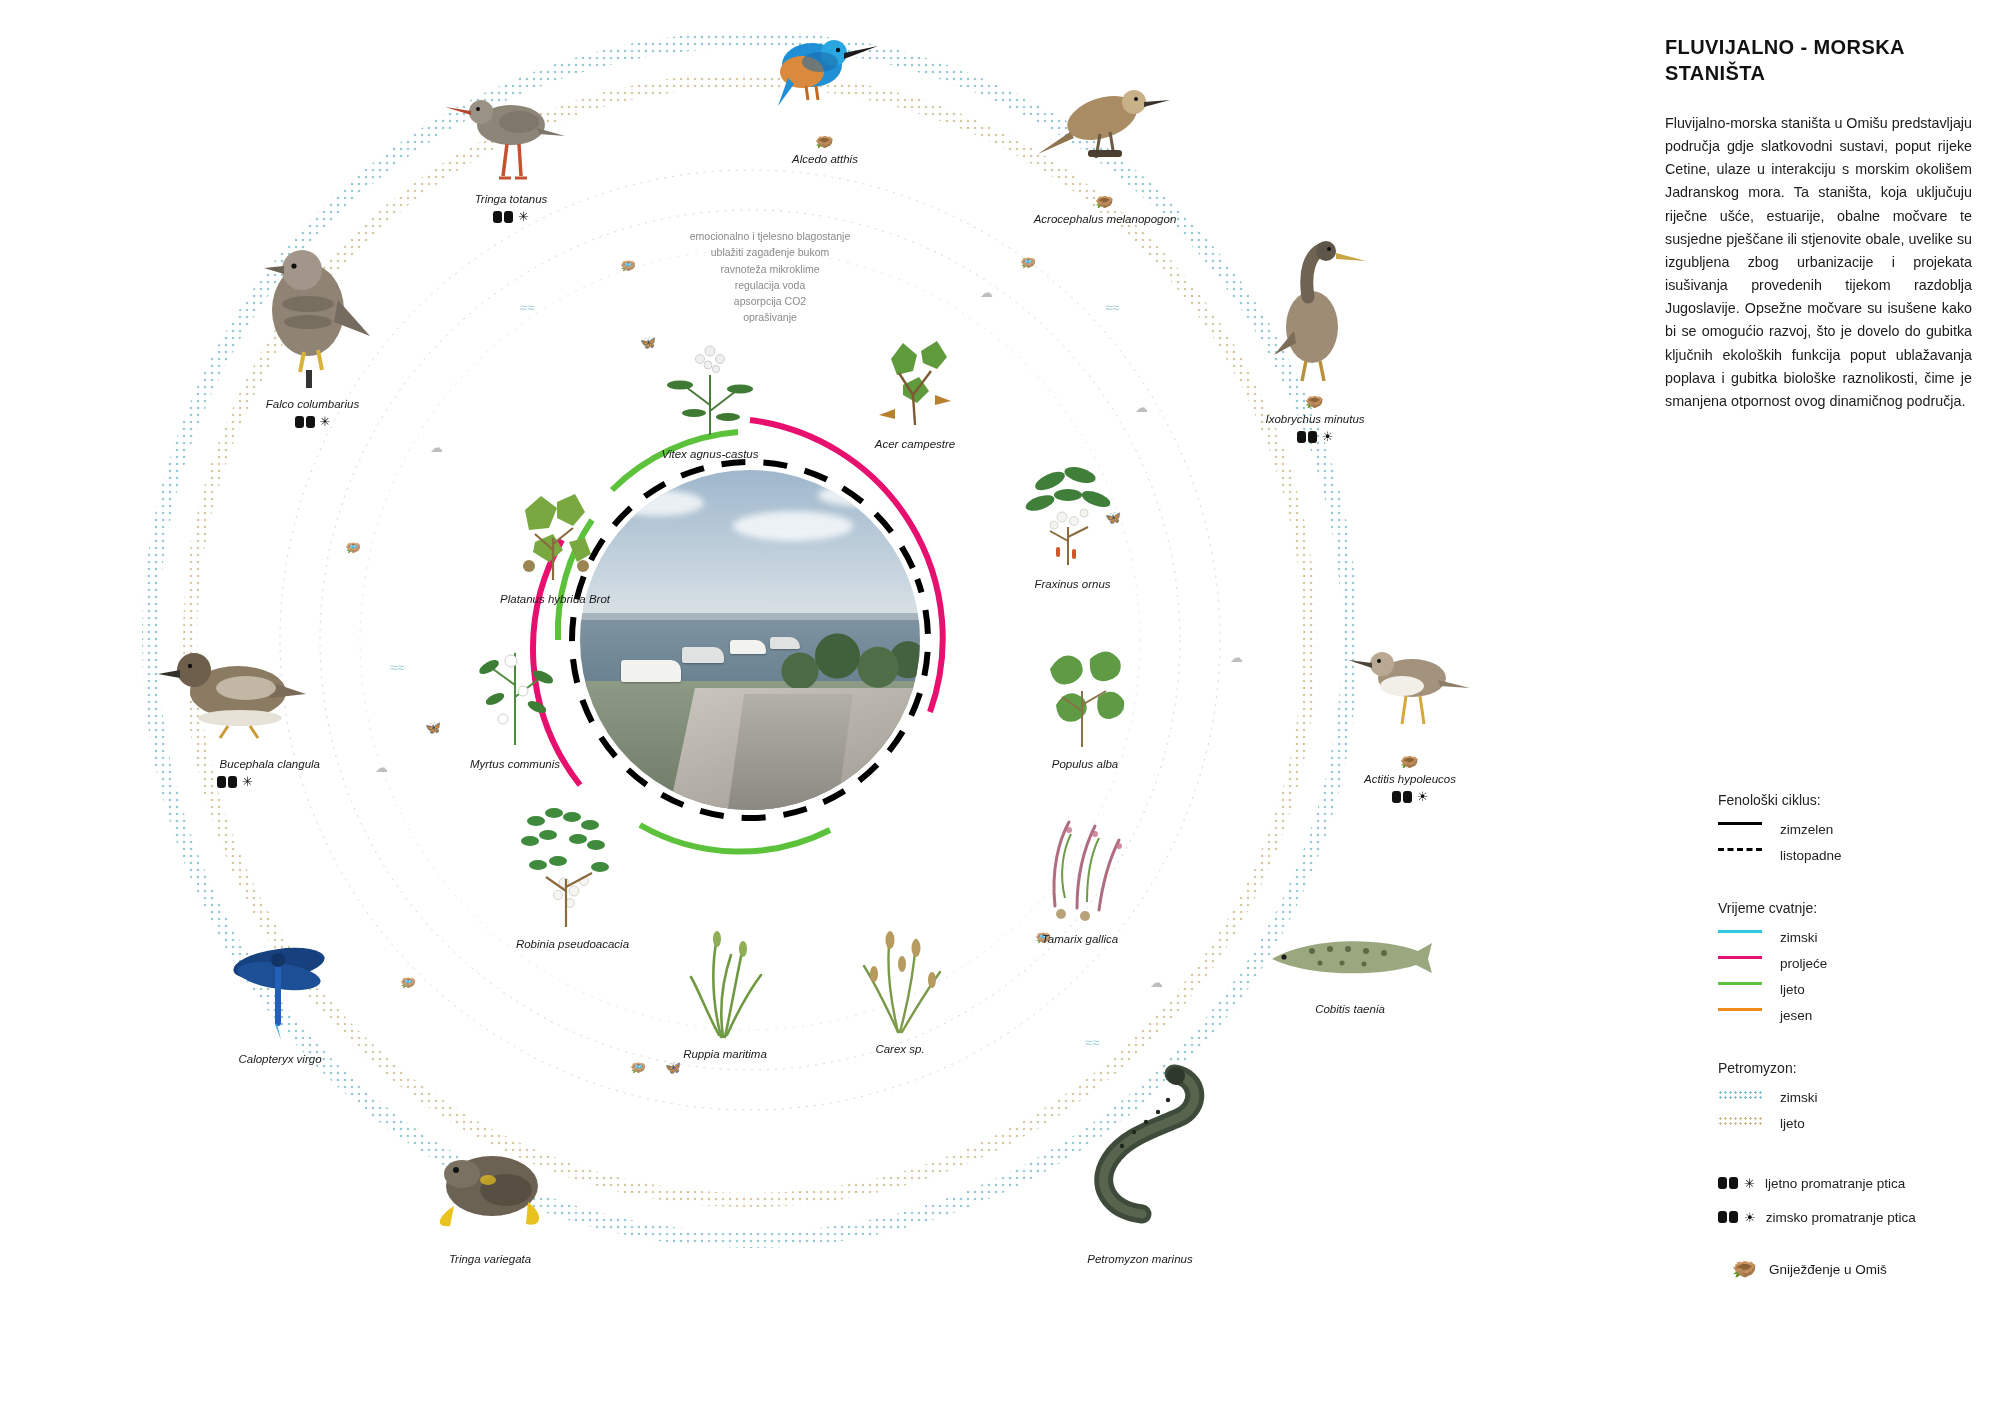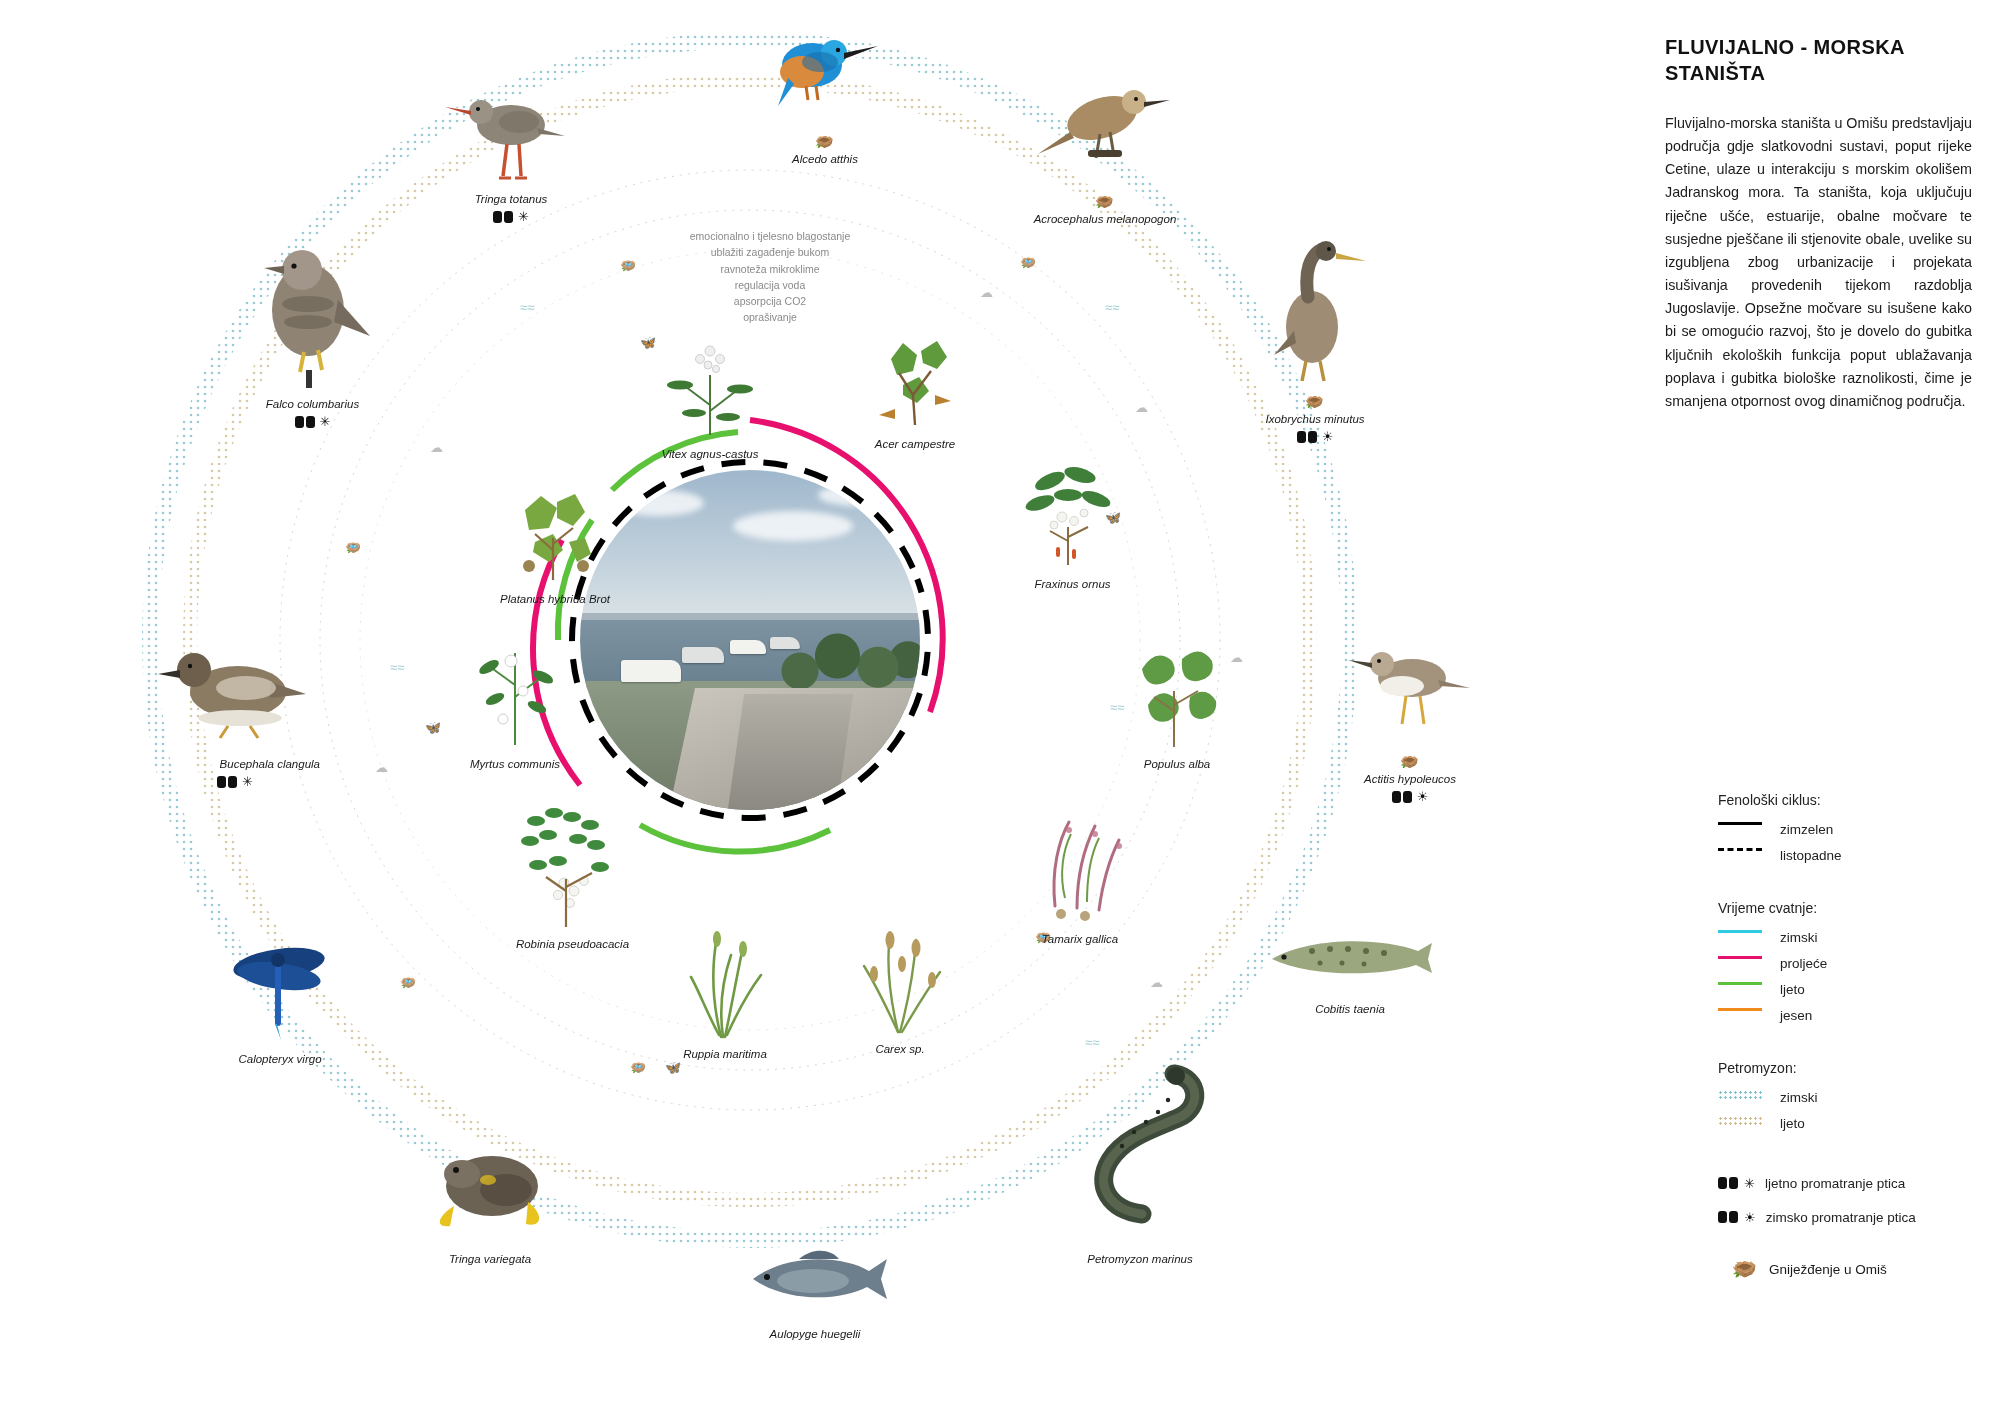--- a/index.html
+++ b/index.html
@@ -376,29 +376,20 @@
         <circle cx="118" cy="40" r="2.2"></circle>
           <circle cx="108" cy="52" r="2.2"></circle>
           <circle cx="96" cy="62" r="2.2"></circle>
         <circle cx="84" cy="72" r="2.2"></circle>
           <circle cx="72" cy="86" r="2.2"></circle>
       </g>
     </svg>
     <div class="cap">Petromyzon marinus</div>
   </div>
 
-  <div class="item" style="left:735px;top:1235px;">
-    <svg width="160" height="85" viewBox="0 0 160 85">
-      <path d="M18 44 C52 18 108 20 134 36 L152 24 L146 44 L152 64 L132 52 C106 66 52 68 18 44 Z" fill="#6d7f8c"></path>
-      <path d="M64 24 C78 12 96 14 104 24 Z" fill="#58697a"></path>
-      <ellipse cx="78" cy="46" rx="36" ry="12" fill="#9fb0b8" opacity=".6"></ellipse>
-      <circle cx="32" cy="42" r="3" fill="#111"></circle>
-    </svg>
-    <div class="cap">Aulopyge huegelii</div>
-  </div>
 
   <div class="item" style="left:650px;top:335px;">
     <svg width="120" height="105" viewBox="0 0 120 105">
       <g stroke="#4a7a3b" stroke-width="2" fill="none">
         <path d="M60 100 L60 40"></path>
           <path d="M60 70 L36 52"></path>
           <path d="M60 76 L86 56"></path>
       </g>
       <g fill="#3f7a34">
         <ellipse cx="30" cy="50" rx="13" ry="4.5"></ellipse>
@@ -499,21 +490,21 @@
       </g>
       <g fill="#ffffff" stroke="#cfcfcf">
         <circle cx="56" cy="26" r="6"></circle>
           <circle cx="68" cy="56" r="5"></circle>
           <circle cx="48" cy="84" r="5"></circle>
       </g>
     </svg>
     <div class="cap">Myrtus communis</div>
   </div>
 
-  <div class="item" style="left:1112px;top:635px;text-align:center;">
+  <div class="item" style="left:1020px;top:635px;text-align:center;">
     <svg width="130" height="115" viewBox="0 0 130 115">
       <g fill="#5f9a44">
         <path d="M30 34 q14 -22 30 -8 q8 14 -8 22 q-18 6 -22 -14 Z"></path>
         <path d="M70 24 q18 -16 30 2 q4 16 -14 20 q-18 2 -16 -22 Z"></path>
         <path d="M36 70 q12 -20 28 -6 q8 14 -8 22 q-18 4 -20 -16 Z"></path>
         <path d="M78 62 q16 -12 26 4 q2 14 -14 18 q-16 0 -12 -22 Z"></path>
       </g>
       <g stroke="#8a7246" stroke-width="2" fill="none">
         <path d="M62 112 L62 56"></path>
           <path d="M62 76 L42 62"></path>

